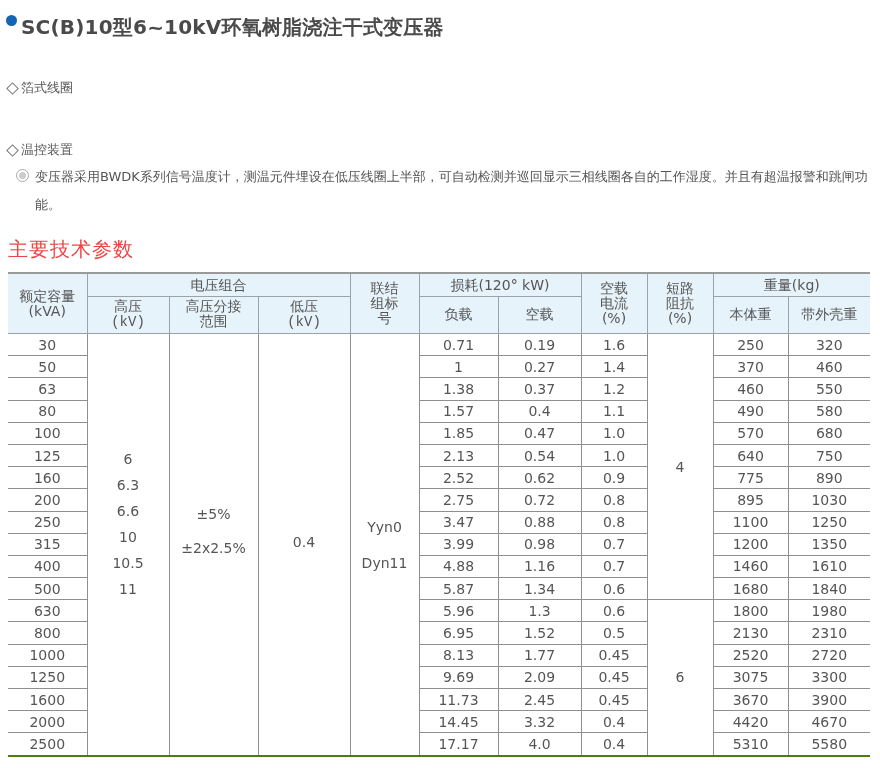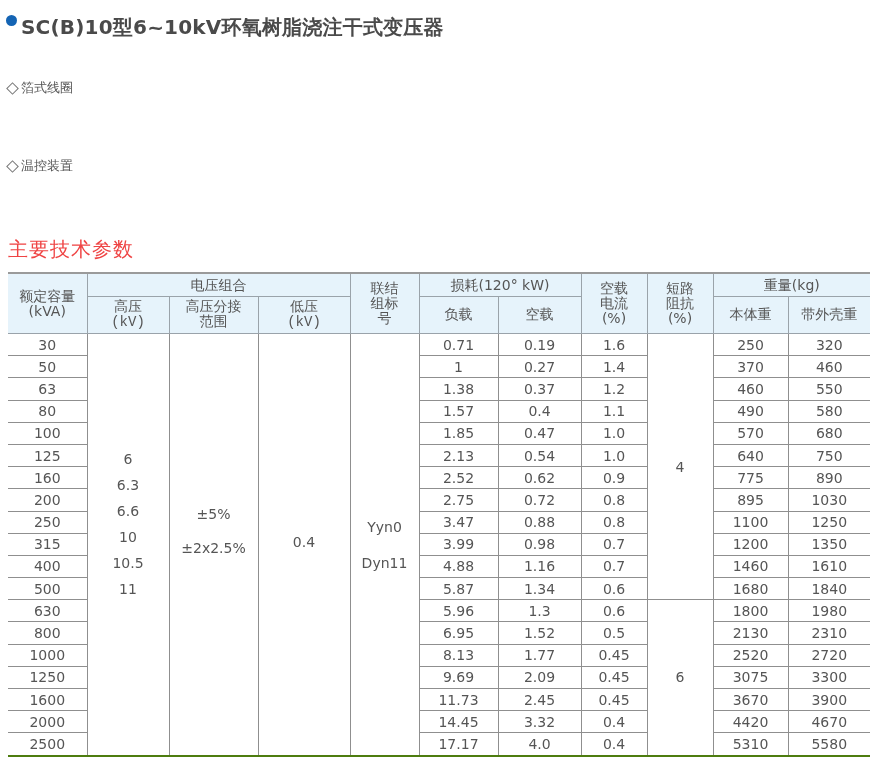--- a/index.html
+++ b/index.html
@@ -69,24 +69,28 @@
   <span>SC(B)10型6~10kV环氧树脂浇注干式变压器</span>
 </div>
 
 <div class="section" style="top:62px;margin-top:15px;">
   <div class="sec-head">
     <span class="diamond"></span>
     <span>箔式线圈</span>
   </div>
 </div>
 
-<div class="section" style="top:139px;margin-top:16px;">
+<div class="section" style="top:139px;">
   <div class="sec-head">
     <span class="diamond"></span>
     <span>温控装置</span>
+  </div>
+  <div class="sec-body">
+    <span class="bullet"></span>
+    <div class="sec-text" style="width:840px;">变压器采用BWDK系列信号温度计，测温元件埋设在低压线圈上半部，可自动检测并巡回显示三相线圈各自的工作湿度。并且有超温报警和跳闸功能。</div>
   </div>
 </div>
 
 <div class="sub-title">主要技术参数</div>
 
 <table class="spec">
   <colgroup>
     <col style="width:79px">
       <col style="width:82px">
       <col style="width:89px">

